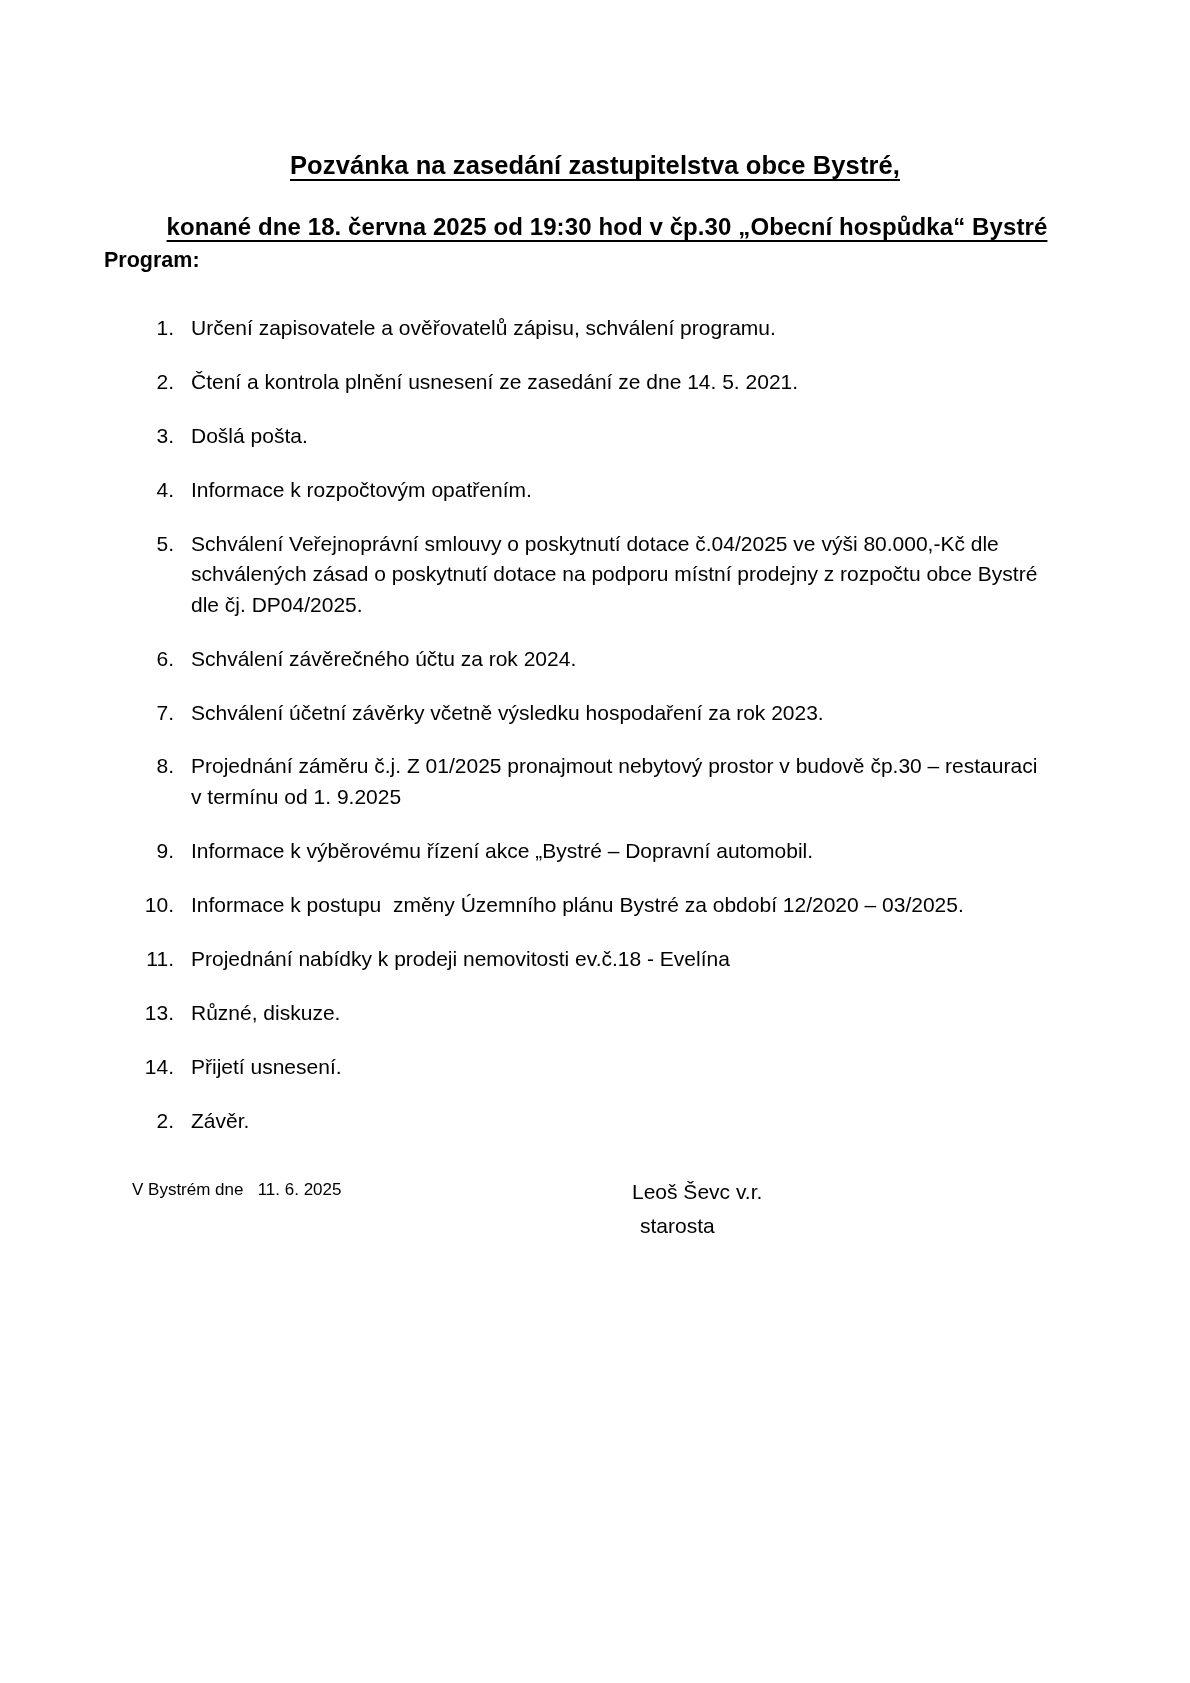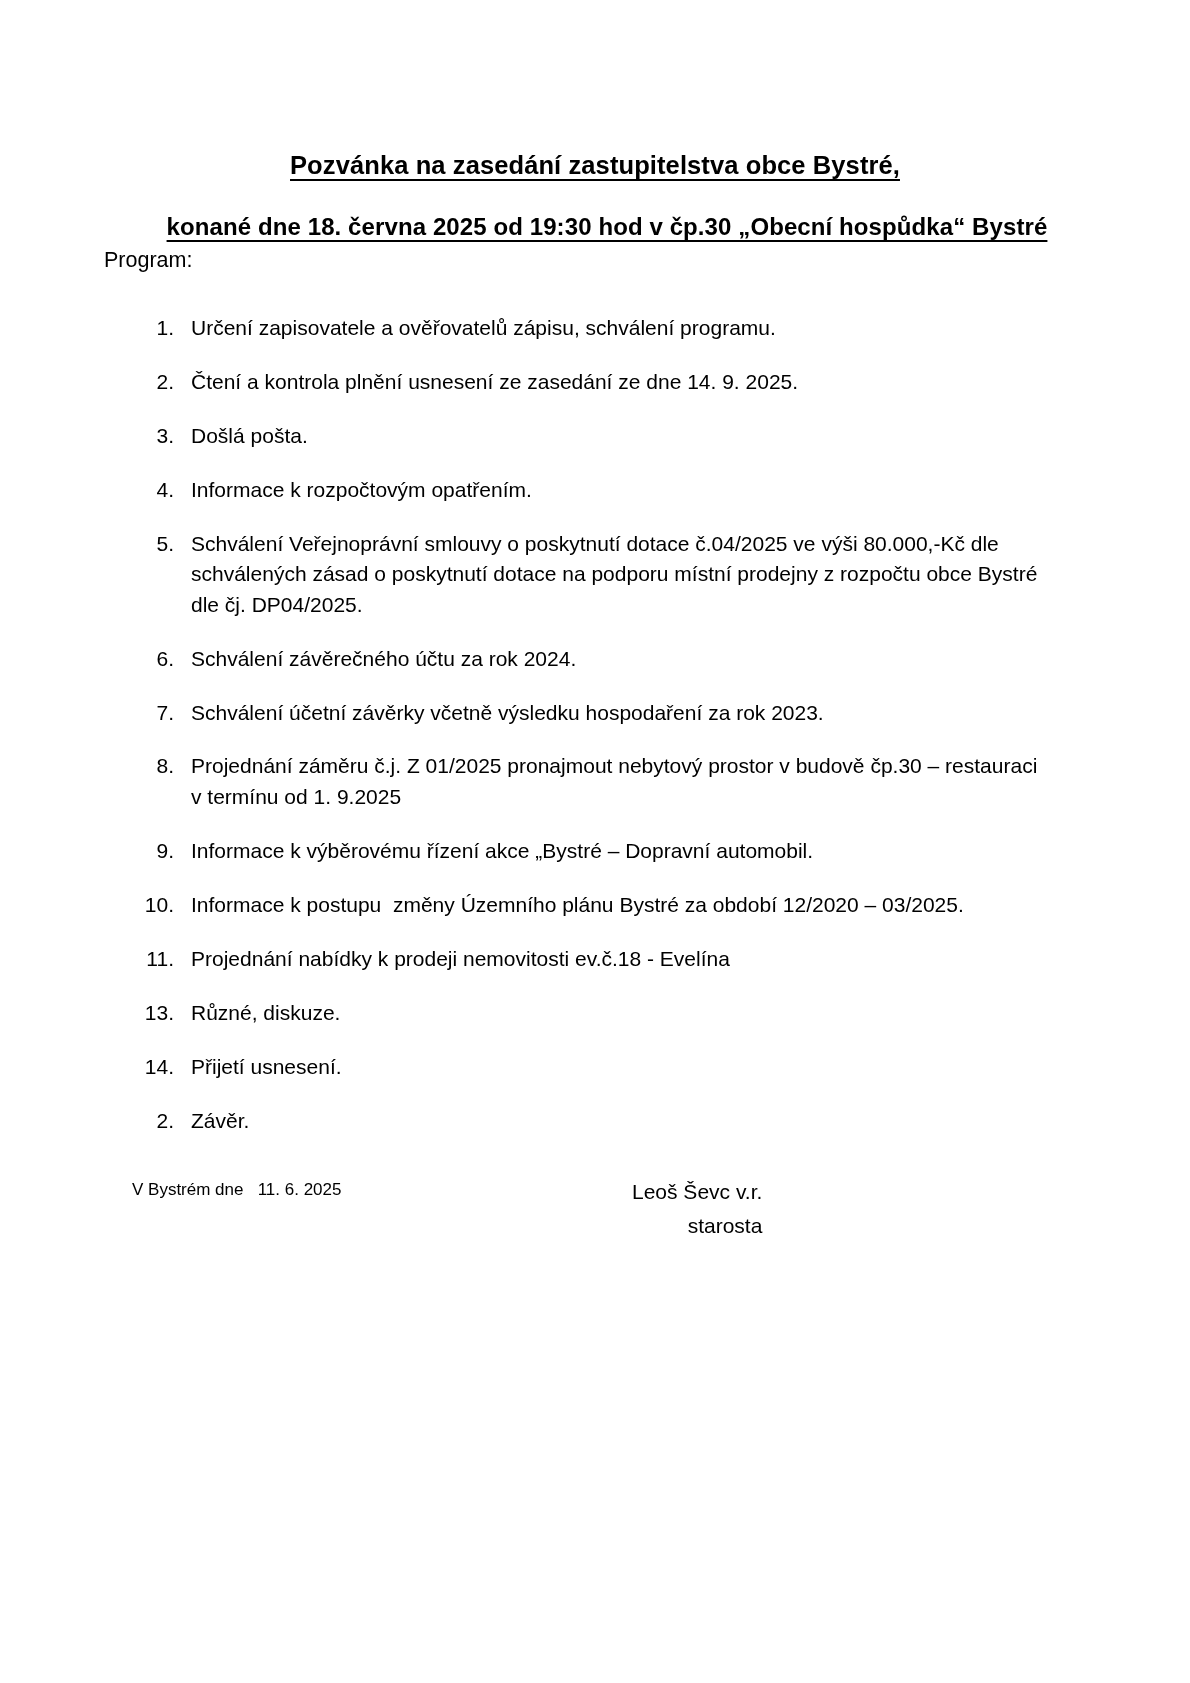--- a/index.html
+++ b/index.html
@@ -47,21 +47,21 @@
     right: 0;
     top: 192px;
     font-size: 24px;
     margin-left: 24px;
   }
 
   .program-label {
     position: absolute;
     left: 104px;
     top: 248px;
-    font-weight: normal;
+    font-weight: bold;
     font-size: 21.5px;
   }
 
   
   .agenda {
     position: absolute;
     left: 88px;
     top: 297px;
     width: 920px;
   }
@@ -98,21 +98,20 @@
     left: 132px;
     top: 0;
     font-size: 17px;
     white-space: pre;
   }
   .sig-right {
     position: absolute;
     left: 632px;
     top: 0;
     font-size: 21px;
-    text-align: right;
   }
   .sig-role {
     margin-top: 10px;
     padding-left: 8px;
     font-size: 21px;
   }
 </style>
 </head>
 <body>
 
@@ -128,21 +127,21 @@
 
   <div class="program-label">Program:</div>
 
   <ol class="agenda">
     <li class="agenda-item">
       <span class="agenda-num">1.</span>
       <span class="agenda-text">Určení zapisovatele a ověřovatelů zápisu, schválení programu.</span>
     </li>
     <li class="agenda-item">
       <span class="agenda-num">2.</span>
-      <span class="agenda-text">Čtení a kontrola plnění usnesení ze zasedání ze dne 14. 9. 2025.</span>
+      <span class="agenda-text">Čtení a kontrola plnění usnesení ze zasedání ze dne 14. 5. 2021.</span>
     </li>
     <li class="agenda-item">
       <span class="agenda-num">3.</span>
       <span class="agenda-text">Došlá pošta.</span>
     </li>
     <li class="agenda-item">
       <span class="agenda-num">4.</span>
       <span class="agenda-text">Informace k rozpočtovým opatřením.</span>
     </li>
     <li class="agenda-item">

